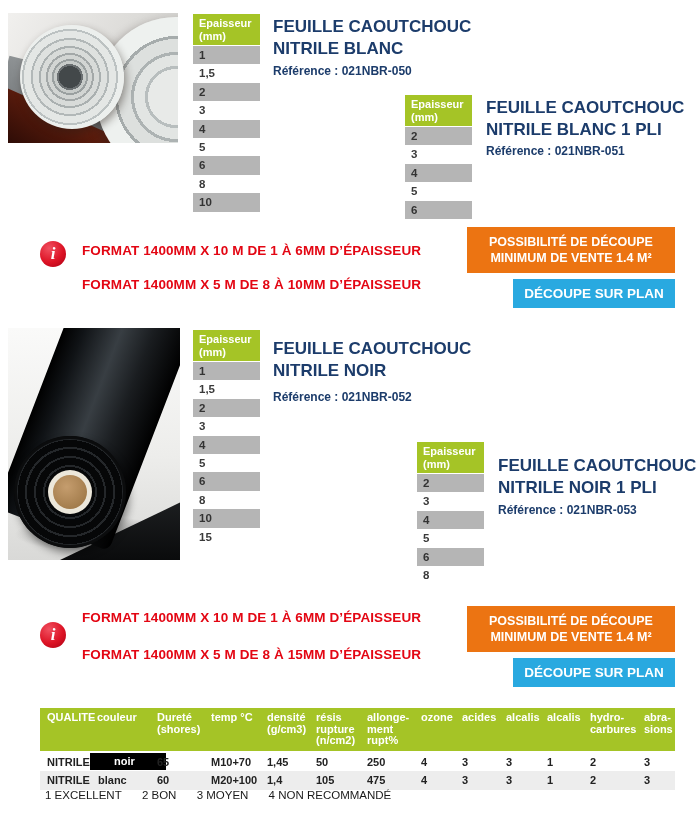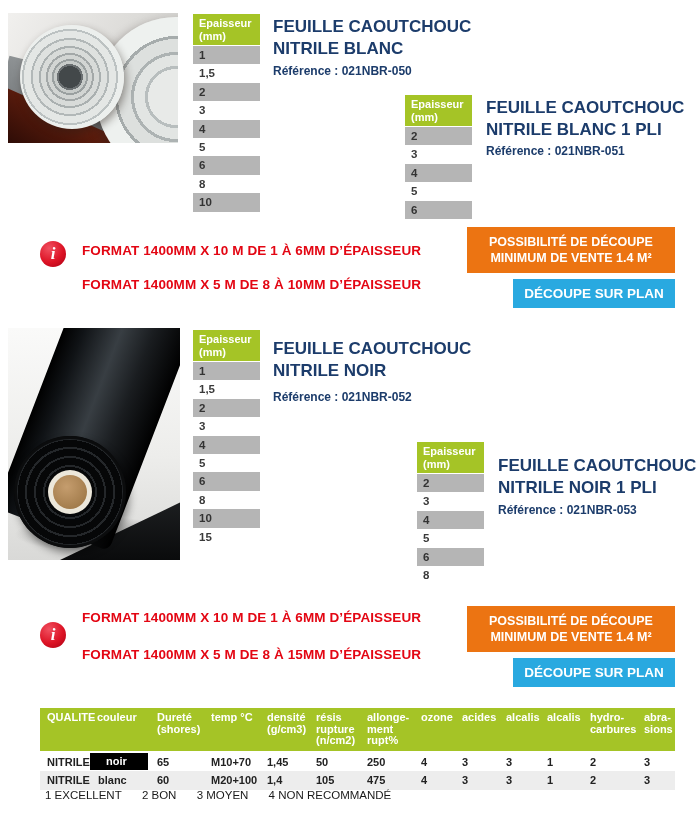--- a/index.html
+++ b/index.html
@@ -70,22 +70,22 @@
               color:#fff; font-weight:bold; font-size:13.5px; line-height:29px; text-align:center; }
 
   
   .spec { position:absolute; left:40px; top:708px; width:635px; border-collapse:collapse; table-layout:fixed; }
   .spec th { background:var(--green); color:#fff; font-size:11px; font-weight:bold; text-align:left;
              vertical-align:top; padding:4px 2px 4px 7px; line-height:11.5px; white-space:pre-line;
              border-bottom:2px solid #fff; }
   .spec td { font-size:11px; font-weight:bold; color:#222; padding:3px 2px 3px 7px; height:19px; vertical-align:middle; }
   .spec tr.r1 td { background:#ededed; }
   .spec td.cell-couleur { padding:0; }
-  .chip-noir { display:inline-block; background:#000; color:#fff; width:58px; height:17px;
-               line-height:17px; padding-left:16px; }
+  .chip-noir { display:inline-block; background:#000; color:#fff; width:76px; height:17px;
+               line-height:17px; padding-left:24px; }
   .plain-couleur { display:inline-block; padding-left:8px; }
   .legend { position:absolute; left:45px; top:789px; font-size:11.5px; font-weight:normal; color:#1a1a1a; }
   .legend span { margin-right:17px; }
 </style>
 </head>
 <body>
 
 <div class="page">
 
   <div class="photo1">

